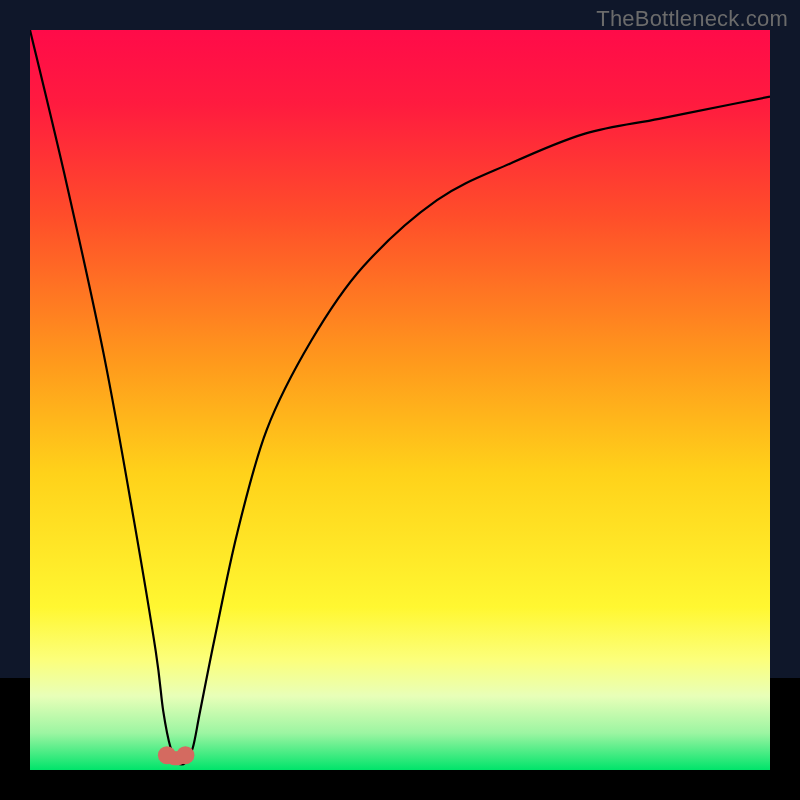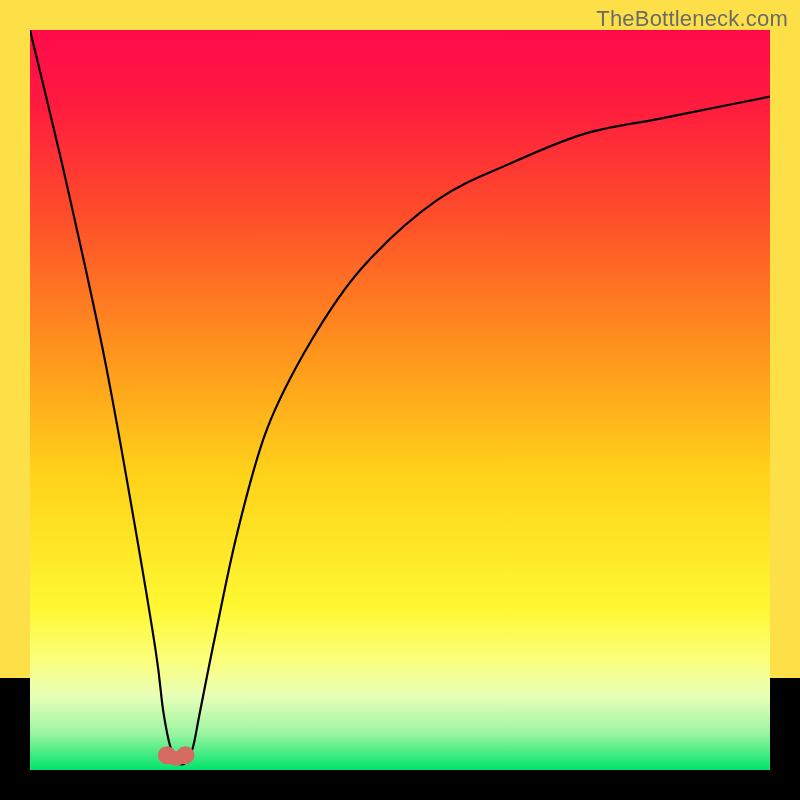--- a/index.html
+++ b/index.html
@@ -6,21 +6,21 @@
     margin: 0;
     padding: 0;
     width: 800px;
     height: 800px;
     background: #000;
     overflow: hidden;
   }
   .outer {
     width: 800px;
     height: 678px;
-    background: #fde047;
+    background: #0f172a;
     position: relative;
   }
   .plot {
     position: absolute;
     left: 30px;
     top: 30px;
     width: 740px;
     height: 740px;
     overflow: hidden;
   }

